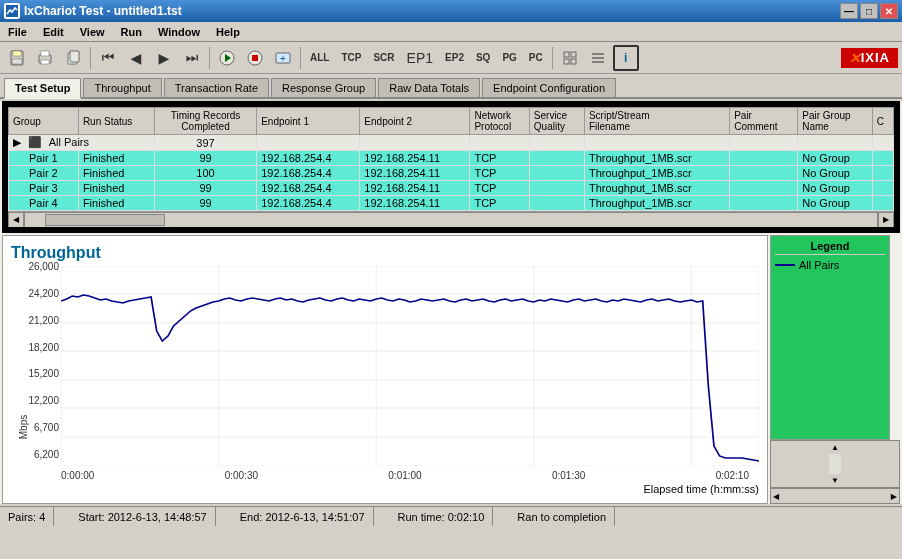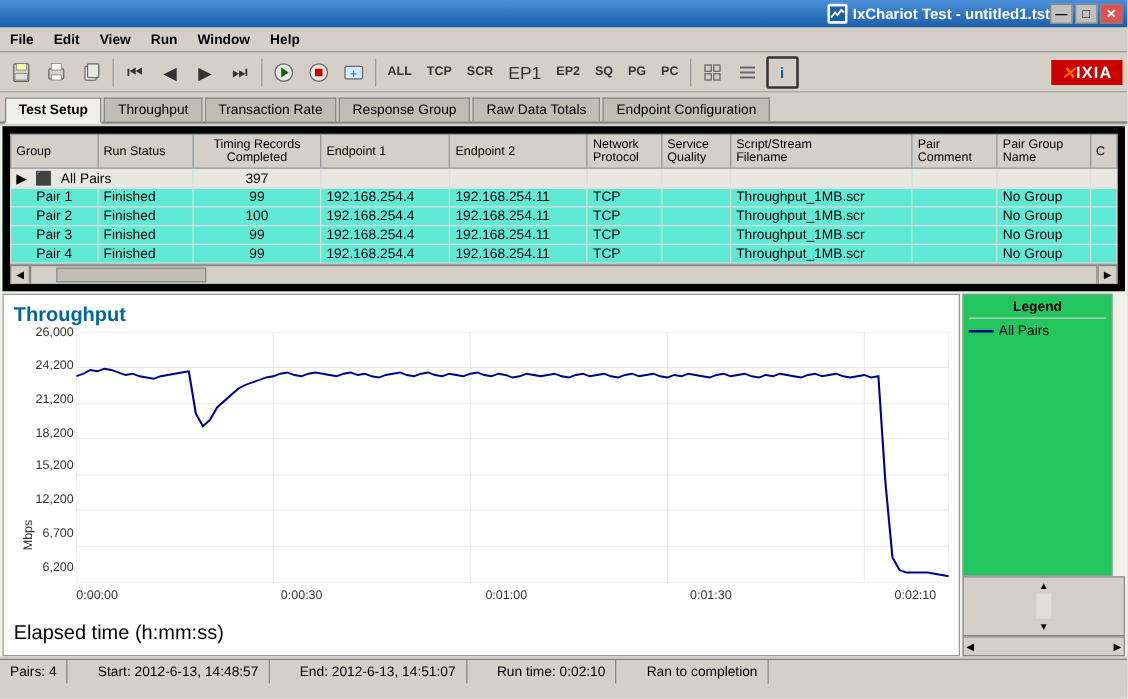--- a/index.html
+++ b/index.html
@@ -4,21 +4,21 @@
   <style>
     * { box-sizing: border-box; margin: 0; padding: 0; }
     body { font-family: 'Segoe UI', Tahoma, Arial, sans-serif; font-size: 11px; background: #d4d0c8; overflow: hidden; }
 
     
     .title-bar {
       background: linear-gradient(to bottom, #4a90d9, #1a5fa8);
       color: white;
       display: flex;
       align-items: center;
-      justify-content: flex-end;
+      justify-content: space-between;
       height: 22px;
       padding: 0 4px;
       font-size: 12px;
       font-weight: bold;
     }
     .title-bar-left { display: flex; align-items: center; gap: 4px; }
     .title-bar-icon { width: 16px; height: 16px; background: #fff; border-radius: 2px; display: flex; align-items: center; justify-content: center; }
     .title-bar-buttons { display: flex; gap: 2px; }
     .title-btn {
       width: 18px; height: 16px; background: #c0c0c0; border: 1px solid #888;
@@ -198,23 +198,23 @@
     .x-labels {
       display: flex;
       justify-content: space-between;
       font-size: 10px;
       color: #333;
       margin-top: 2px;
       margin-left: 50px;
       margin-right: 10px;
     }
     .x-axis-title {
-      text-align: left;
-      font-size: 16px;
-      margin-top: 16px;
+      text-align: right;
+      font-size: 11px;
+      margin-top: 2px;
     }
     .chart-wrapper {
       position: relative;
       display: flex;
     }
     .chart-inner {
       flex: 1;
       position: relative;
     }
   </style>

